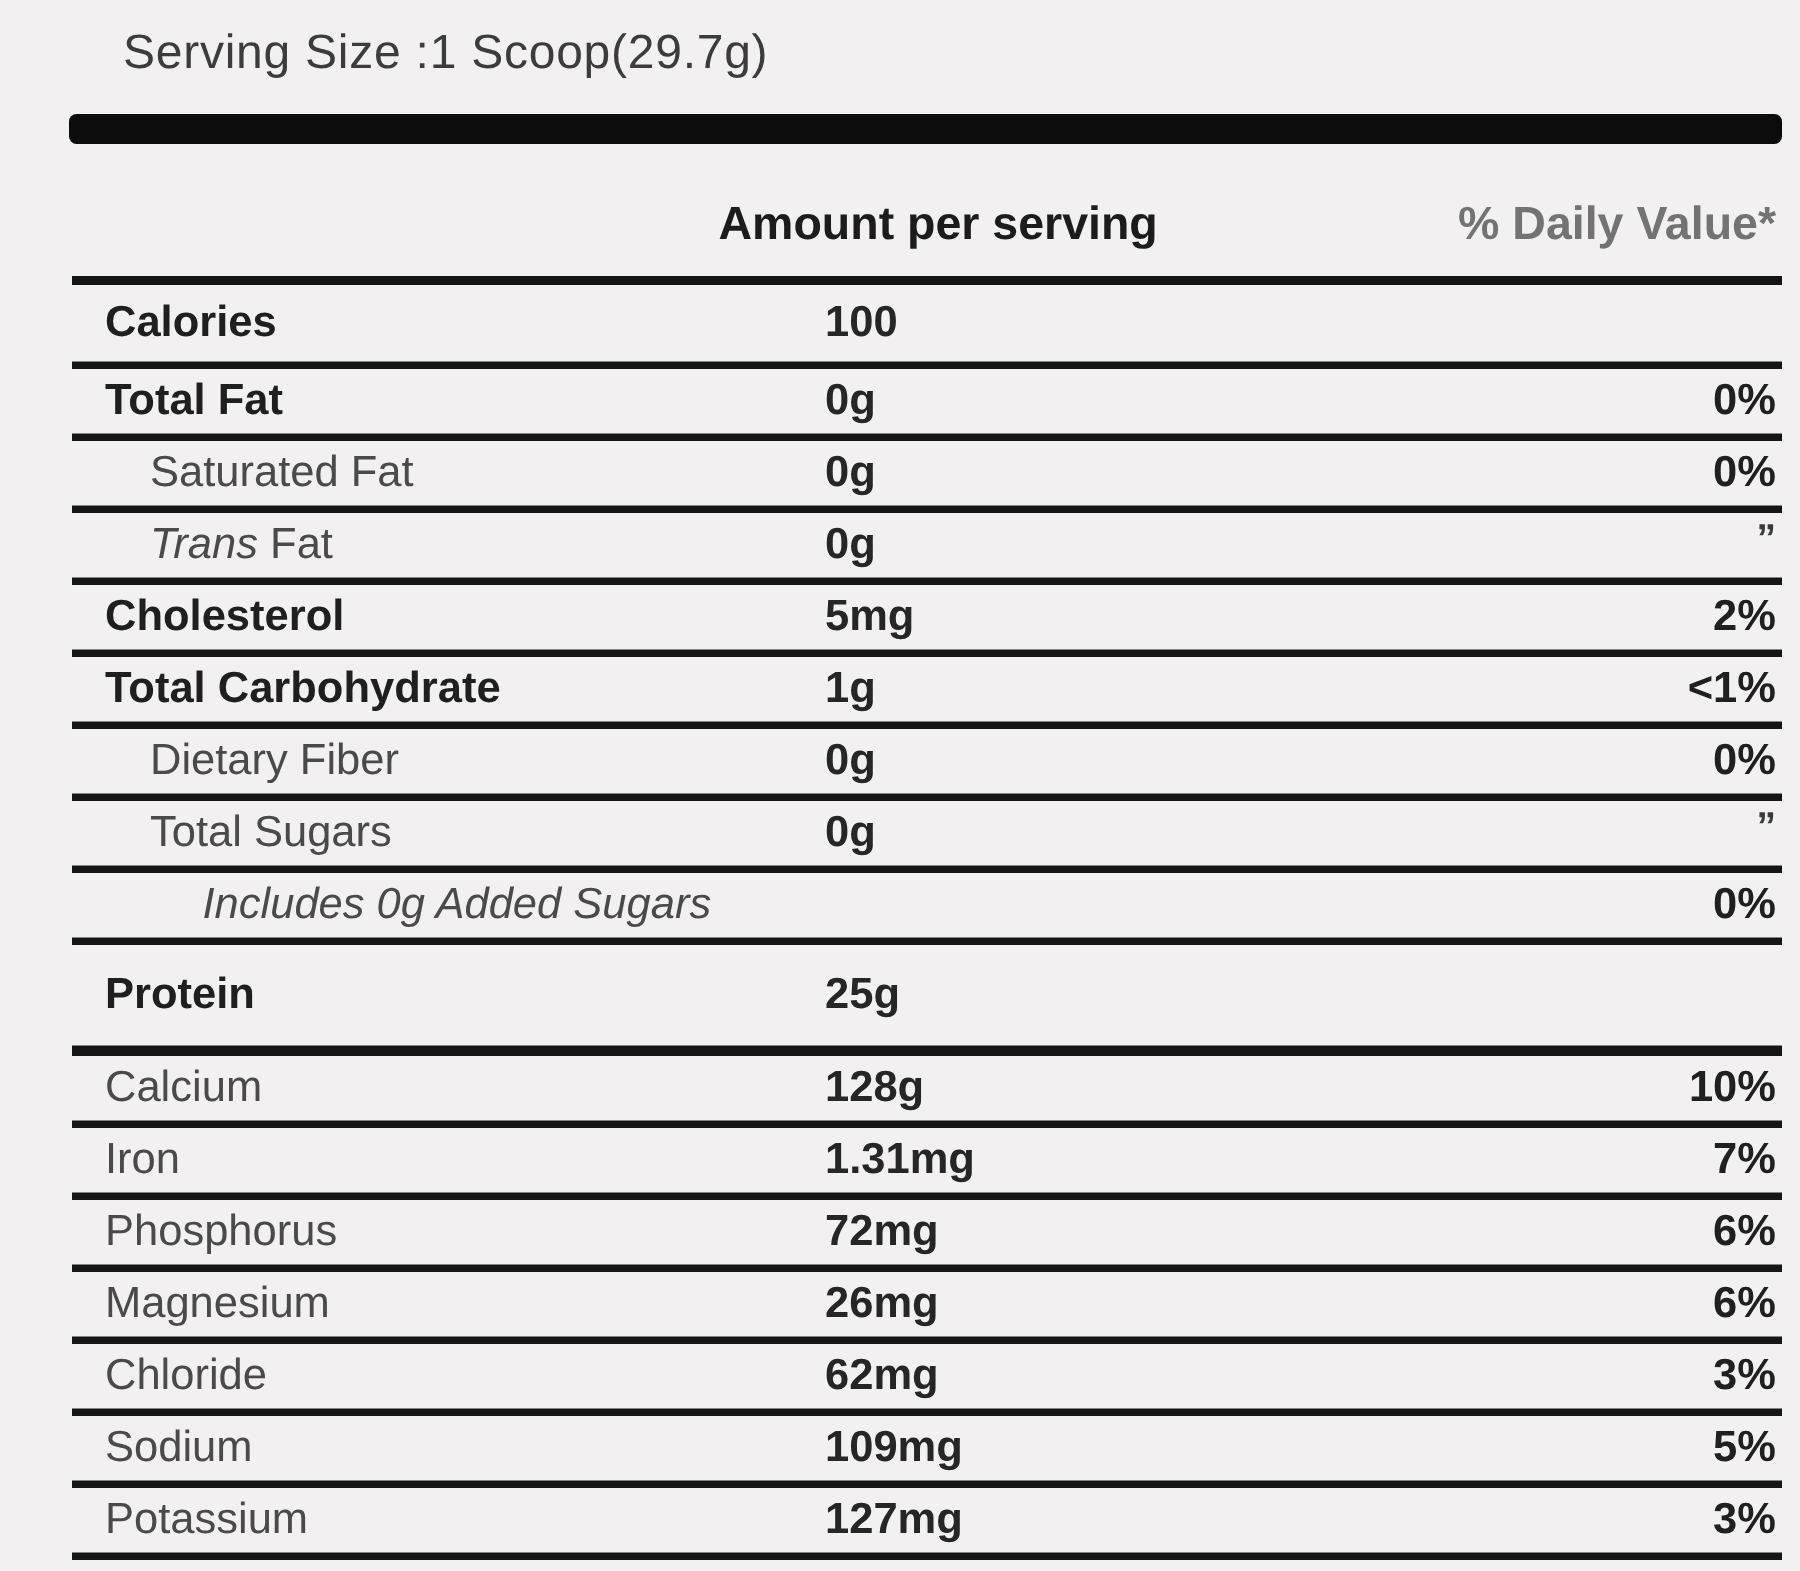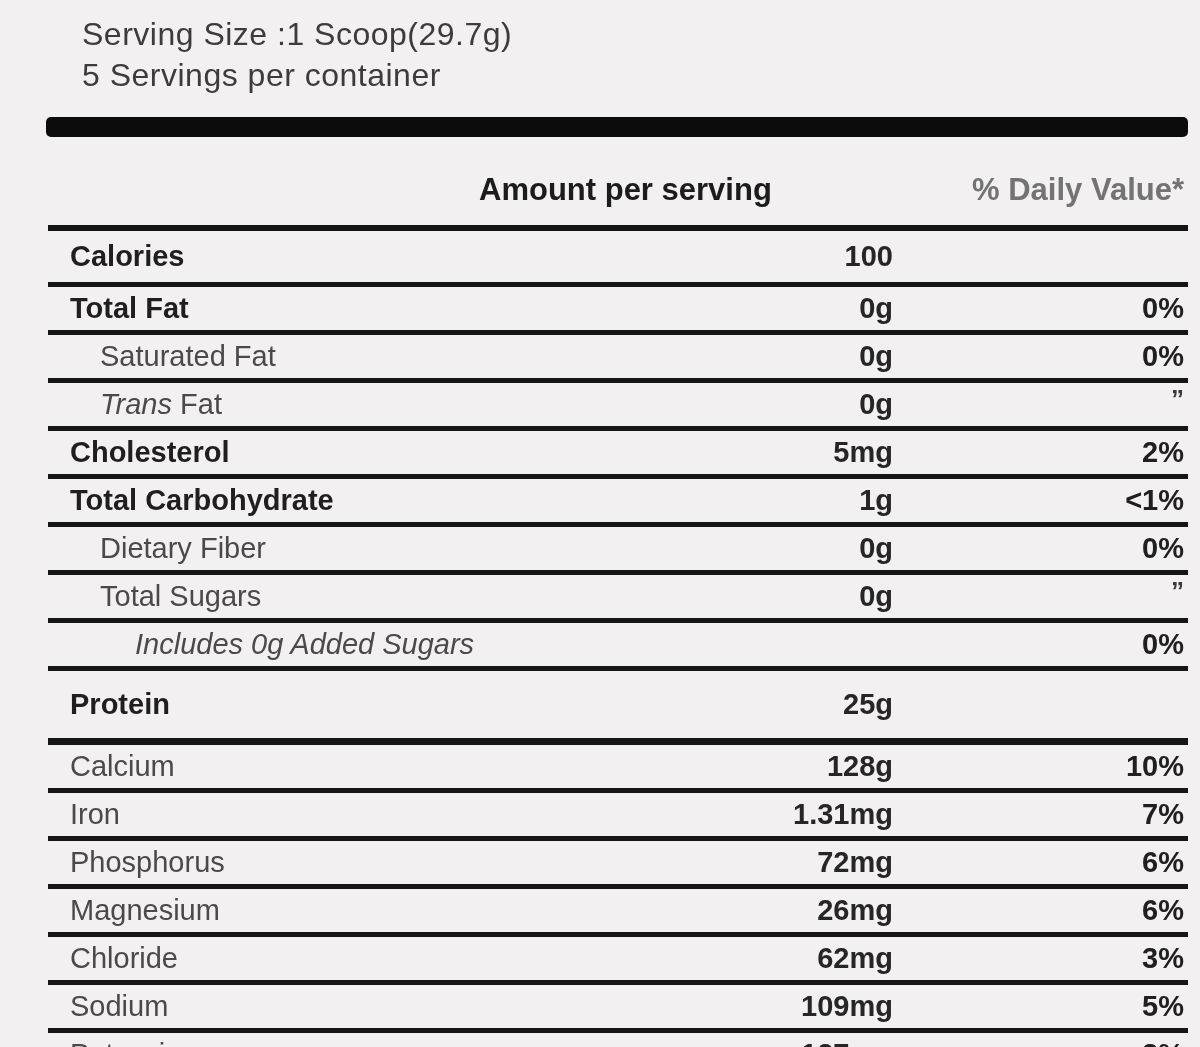--- a/index.html
+++ b/index.html
@@ -62,36 +62,35 @@
     font-size:31px;
     color:#737373;
     white-space:nowrap;
   }
   .nrow{
     display:grid;
     grid-template-columns:502px 300px 1fr;
     align-items:center;
     height:43px;
     border-bottom:5px solid #161616;
-    gap:43px;
   }
   .nrow.tall-cal{height:51px;}
   .nrow.tall-protein{height:67px;border-bottom-width:7px;}
   .cell-label{
     padding-left:22px;
     font-size:29px;
     color:#4a4a4a;
     white-space:nowrap;
   }
   .cell-label.bold{font-weight:bold;color:#1f1f1f;}
   .cell-label.ind1{padding-left:52px;}
   .cell-label.ind2{padding-left:87px;font-style:italic;}
   .cell-label .ital{font-style:italic;}
   .cell-amount{
-    text-align:right;
+    text-align:left;
     font-size:29px;
     font-weight:bold;
     color:#262626;
     white-space:nowrap;
   }
   .cell-dv{
     text-align:right;
     padding-right:4px;
     font-size:29px;
     font-weight:bold;
@@ -105,21 +104,20 @@
     color:#3a3a3a;
   }
 </style>
 </head>
 <body>
 
 <div class="label-wrap">
 
   <div class="serving-block">
     <div class="serving-line">Serving Size :1 Scoop(29.7g)</div>
-    <div class="serving-line">5 Servings per container</div>
   </div>
 
   <div class="thick-bar"></div>
 
   <div class="tbl">
     <div class="hdr-row">
       <div class="hdr-amount">Amount per serving</div>
       <div class="hdr-dv">% Daily Value*</div>
     </div>
     <div id="rows-container">

